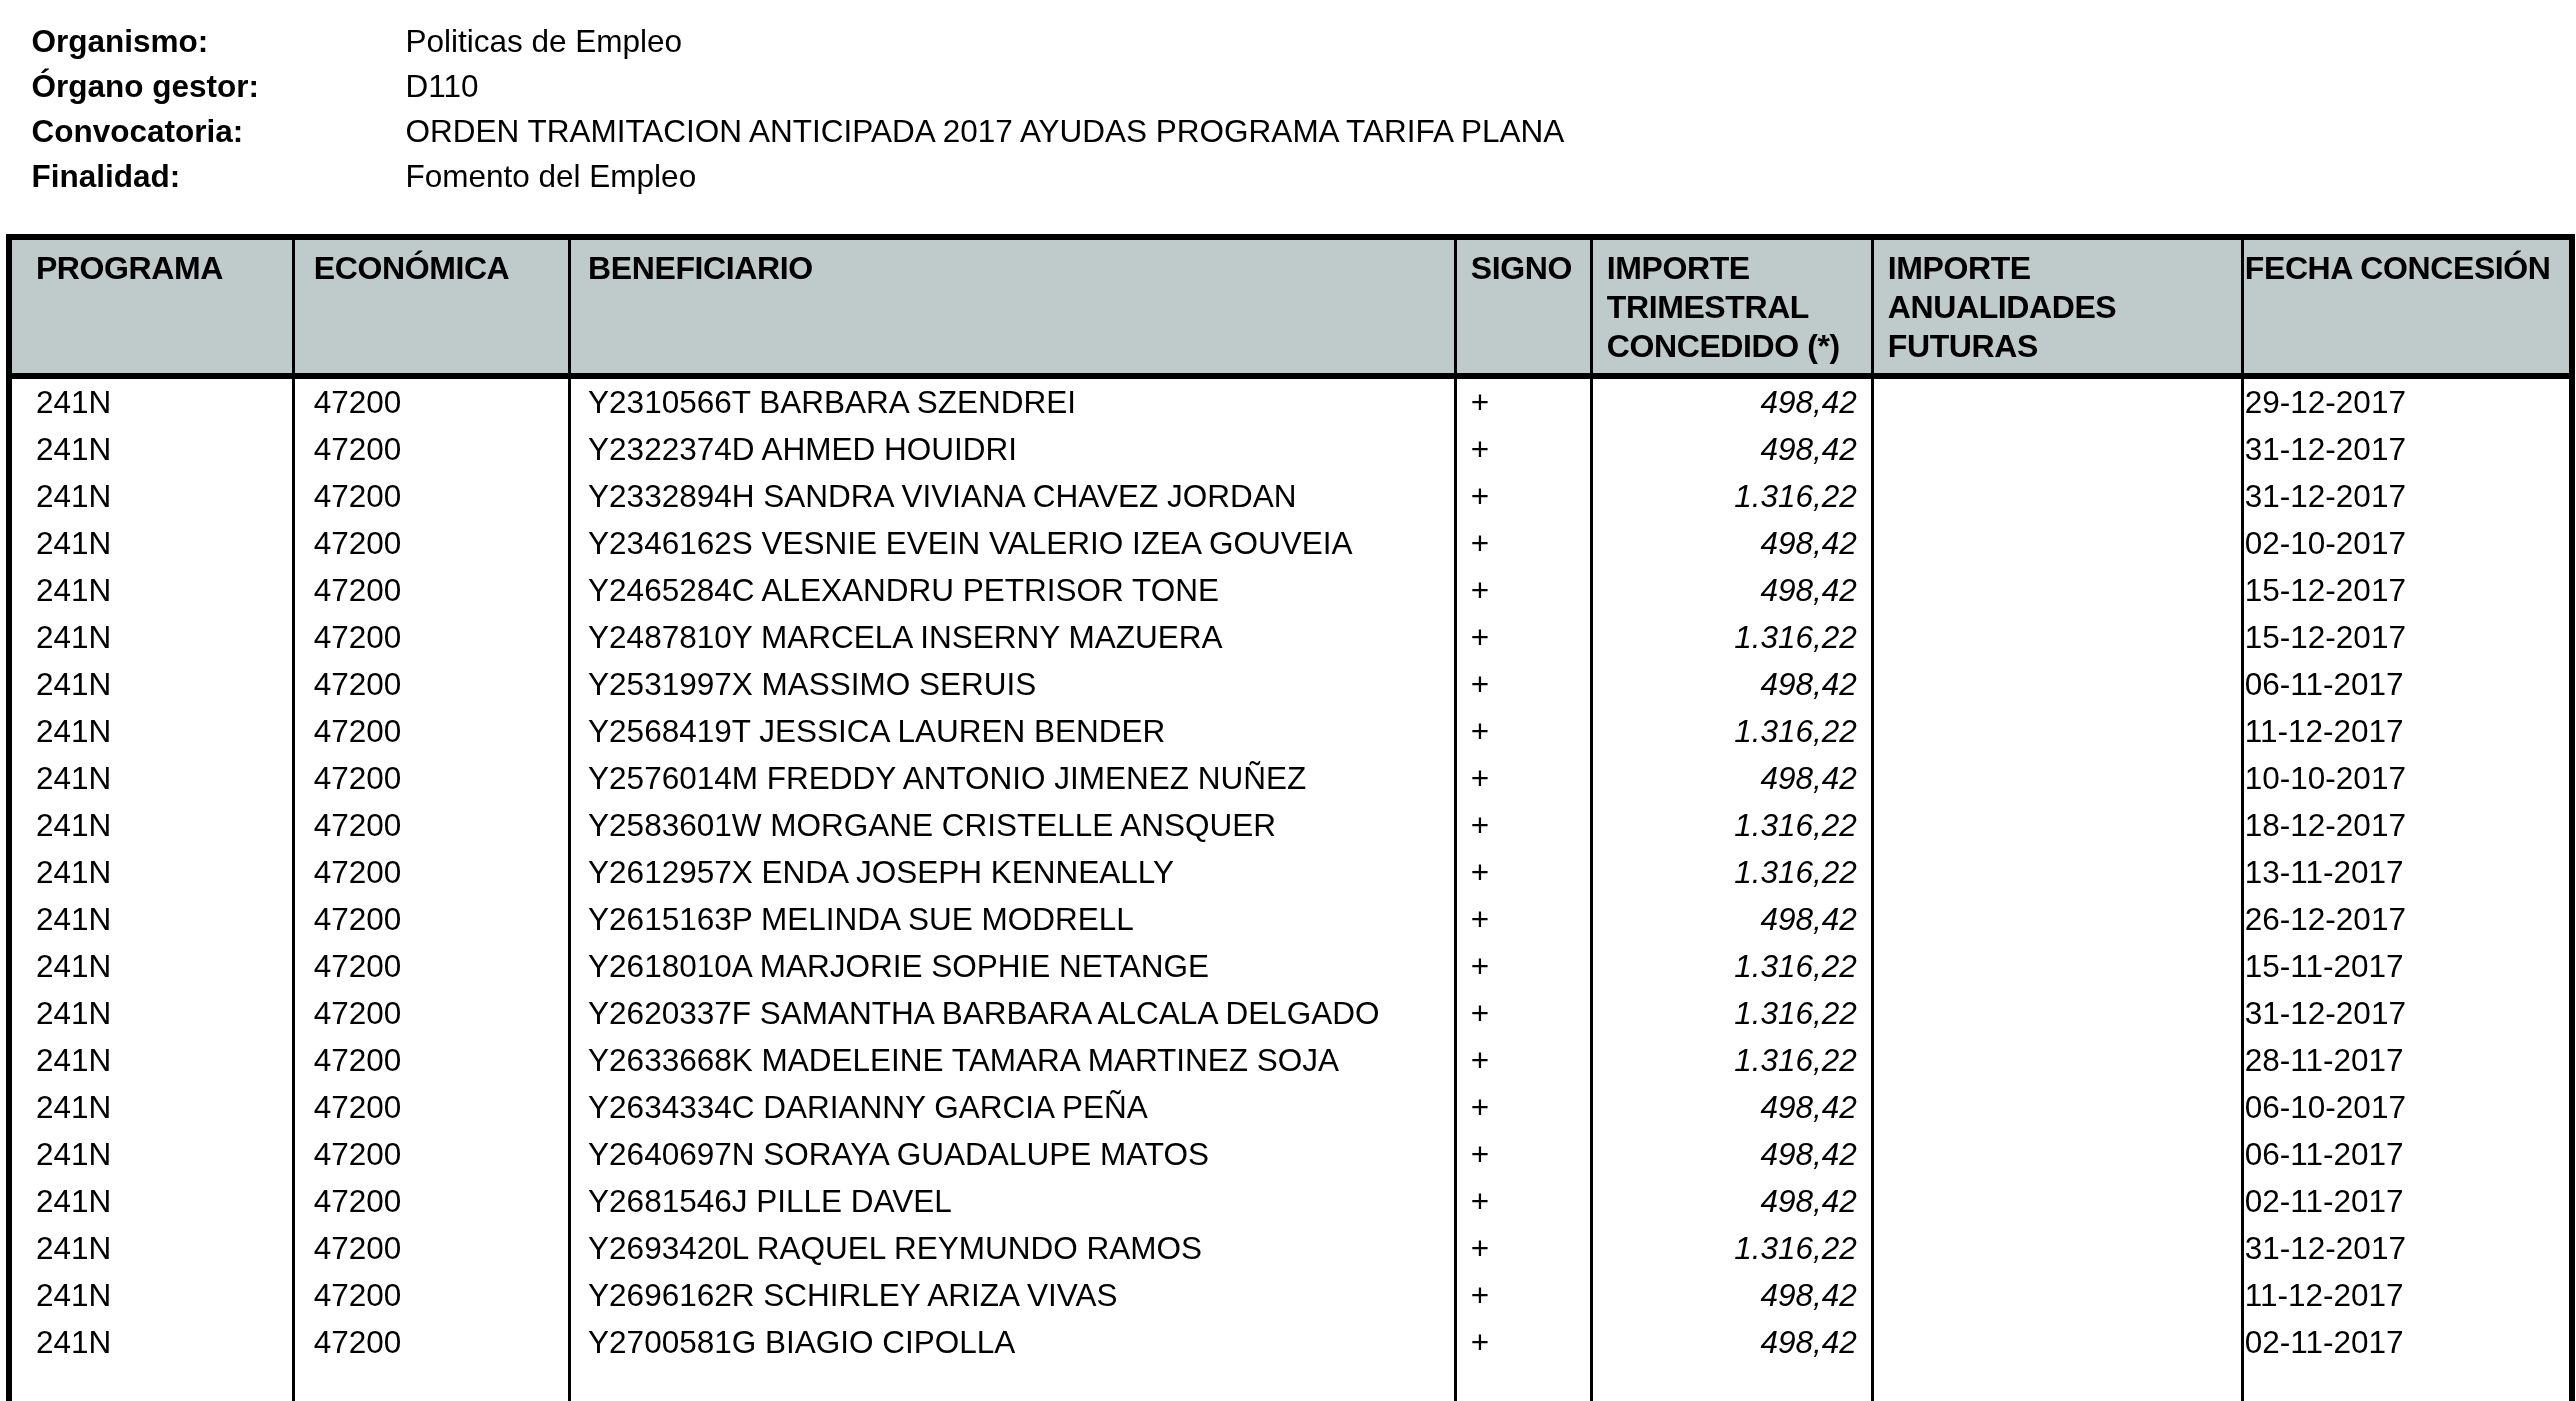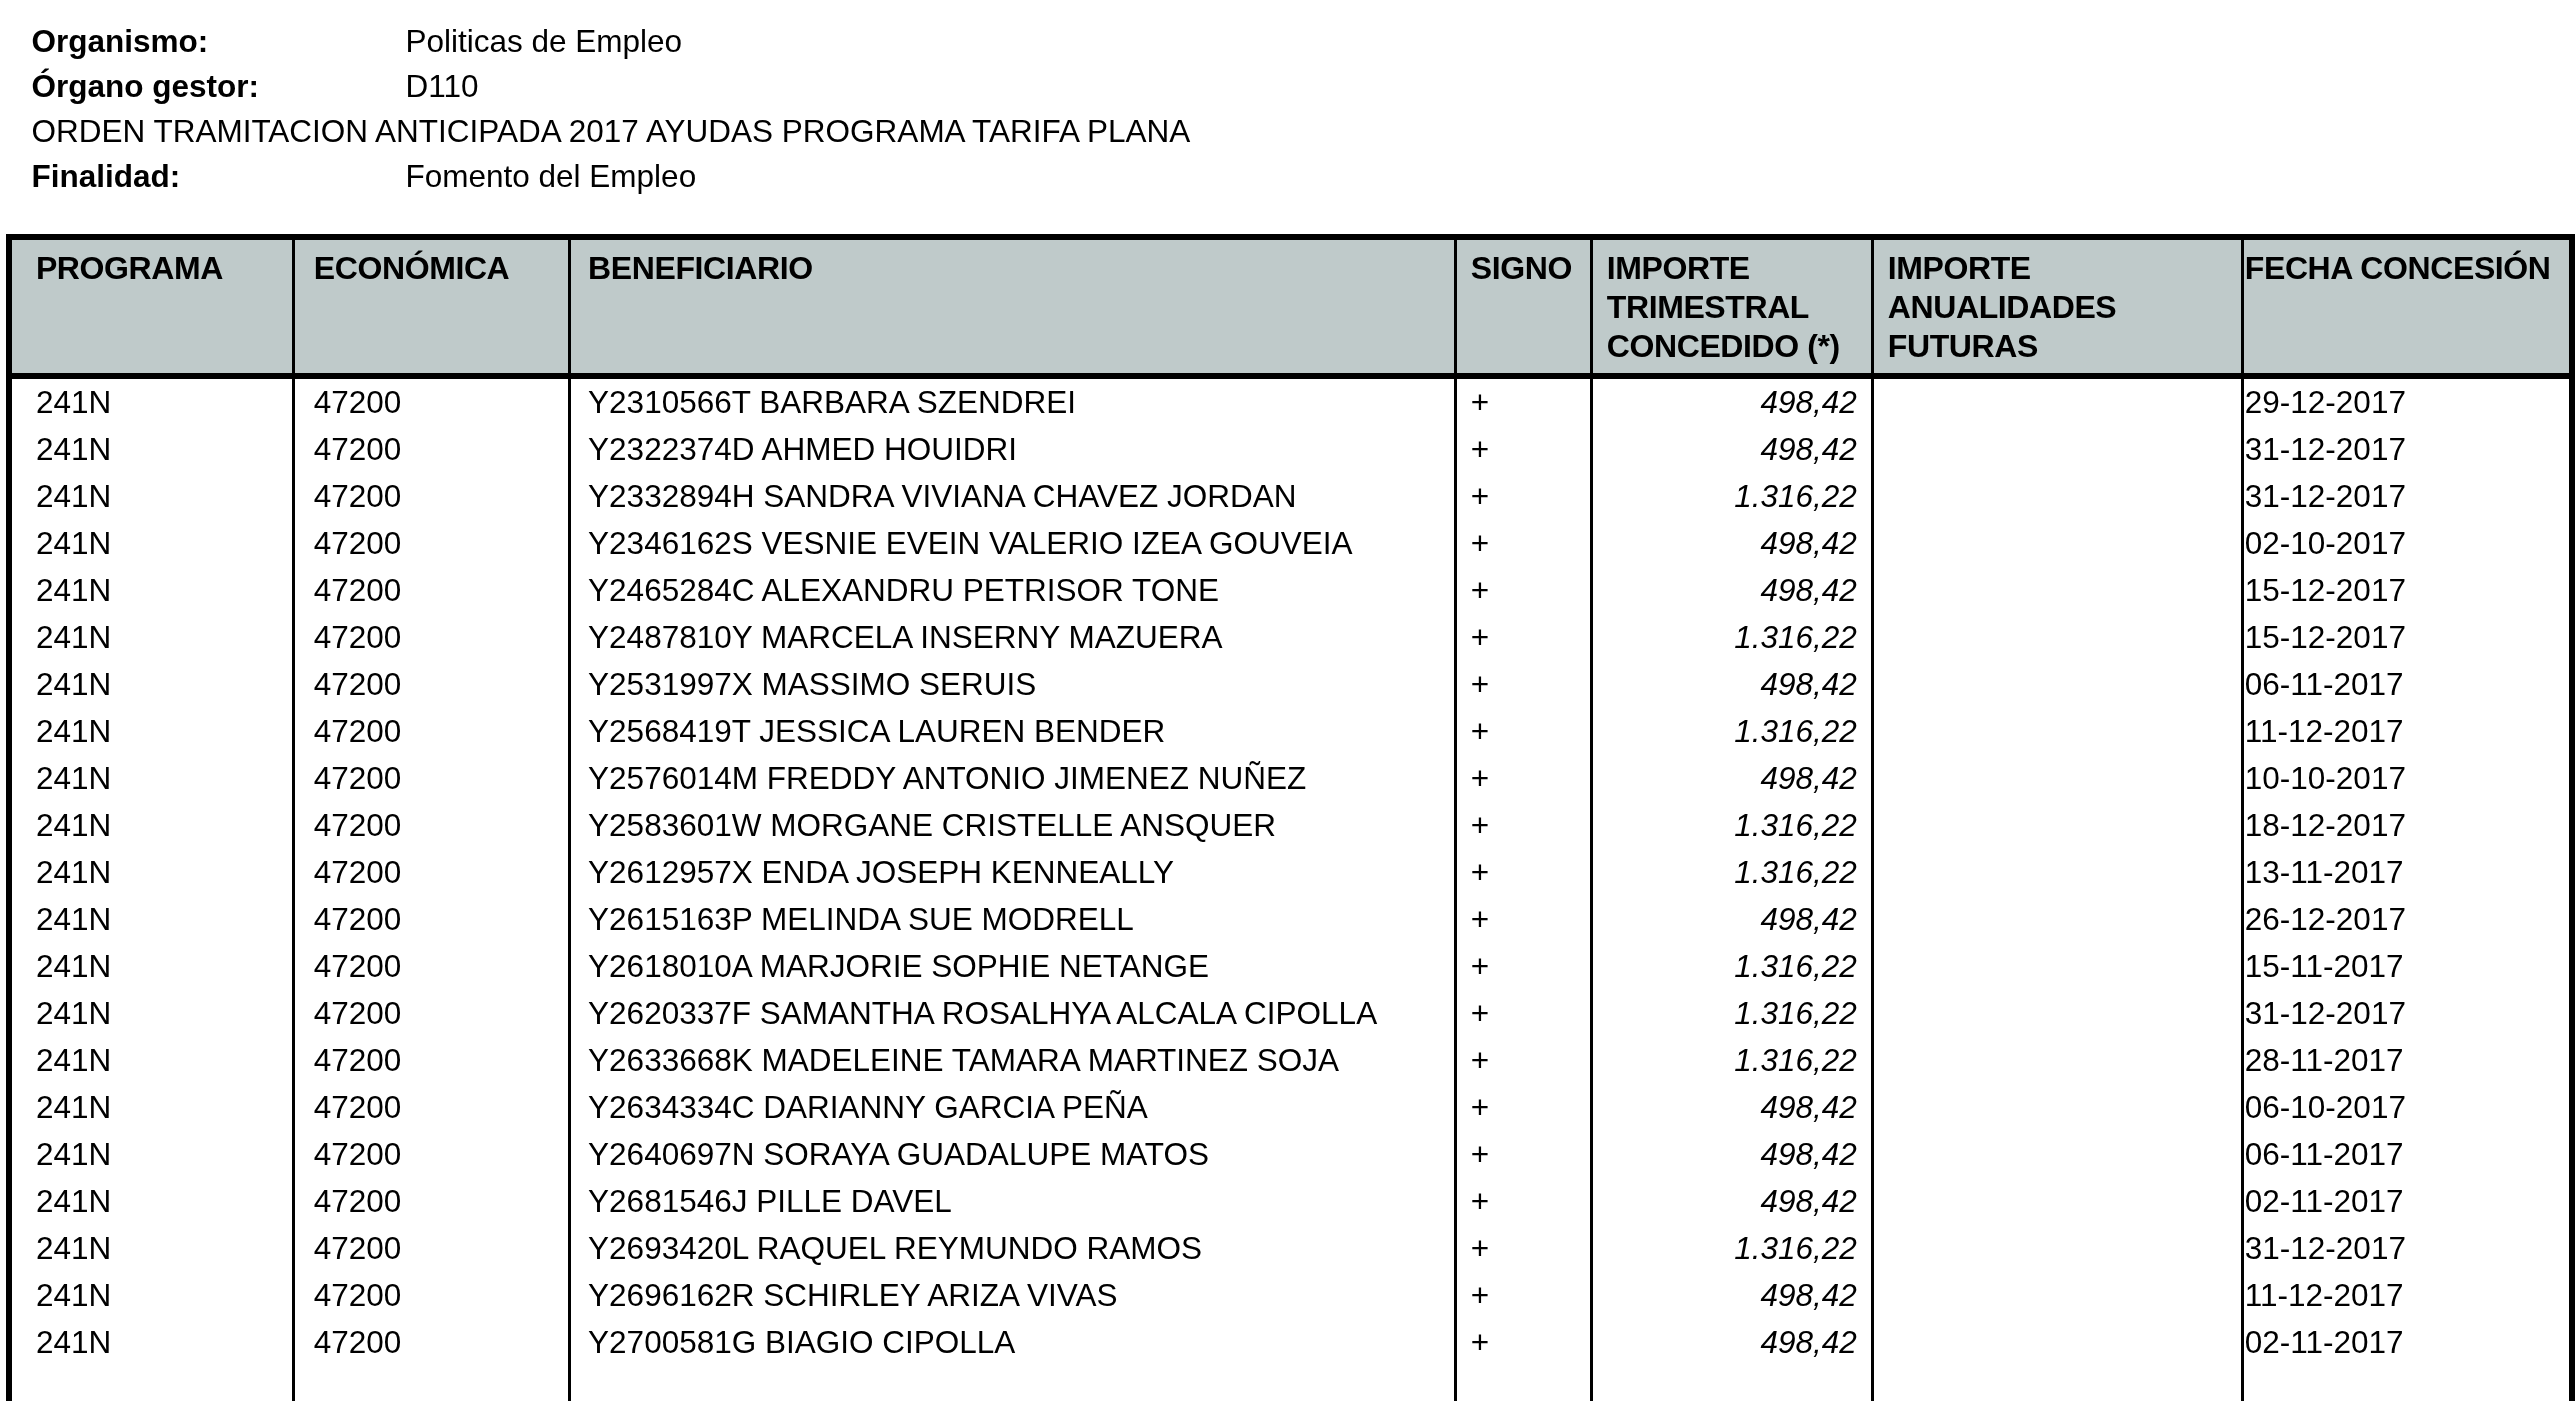--- a/index.html
+++ b/index.html
@@ -91,20 +91,21 @@
   <div class="meta">
     <div class="meta-line">
       <div class="meta-label">Organismo:</div>
       <div class="meta-value">Politicas de Empleo</div>
     </div>
     <div class="meta-line">
       <div class="meta-label">Órgano gestor:</div>
       <div class="meta-value">D110</div>
     </div>
     <div class="meta-line">
+      <div class="meta-label">Convocatoria:</div>
       <div class="meta-value">ORDEN TRAMITACION ANTICIPADA 2017 AYUDAS PROGRAMA TARIFA PLANA</div>
     </div>
     <div class="meta-line">
       <div class="meta-label">Finalidad:</div>
       <div class="meta-value">Fomento del Empleo</div>
     </div>
   </div>
 
   <table class="grants">
     <colgroup>
@@ -241,21 +242,21 @@
           <td class="p1">47200</td>
           <td class="p2">Y2618010A MARJORIE SOPHIE NETANGE</td>
           <td class="p3">+</td>
           <td class="p4">1.316,22</td>
           <td class="p5"></td>
           <td class="p6">15-11-2017</td>
         </tr>
         <tr>
           <td class="p0">241N</td>
           <td class="p1">47200</td>
-          <td class="p2">Y2620337F SAMANTHA ROSALHYA ALCALA CIPOLLA</td>
+          <td class="p2">Y2620337F SAMANTHA BARBARA ALCALA DELGADO</td>
           <td class="p3">+</td>
           <td class="p4">1.316,22</td>
           <td class="p5"></td>
           <td class="p6">31-12-2017</td>
         </tr>
         <tr>
           <td class="p0">241N</td>
           <td class="p1">47200</td>
           <td class="p2">Y2633668K MADELEINE TAMARA MARTINEZ SOJA</td>
           <td class="p3">+</td>

